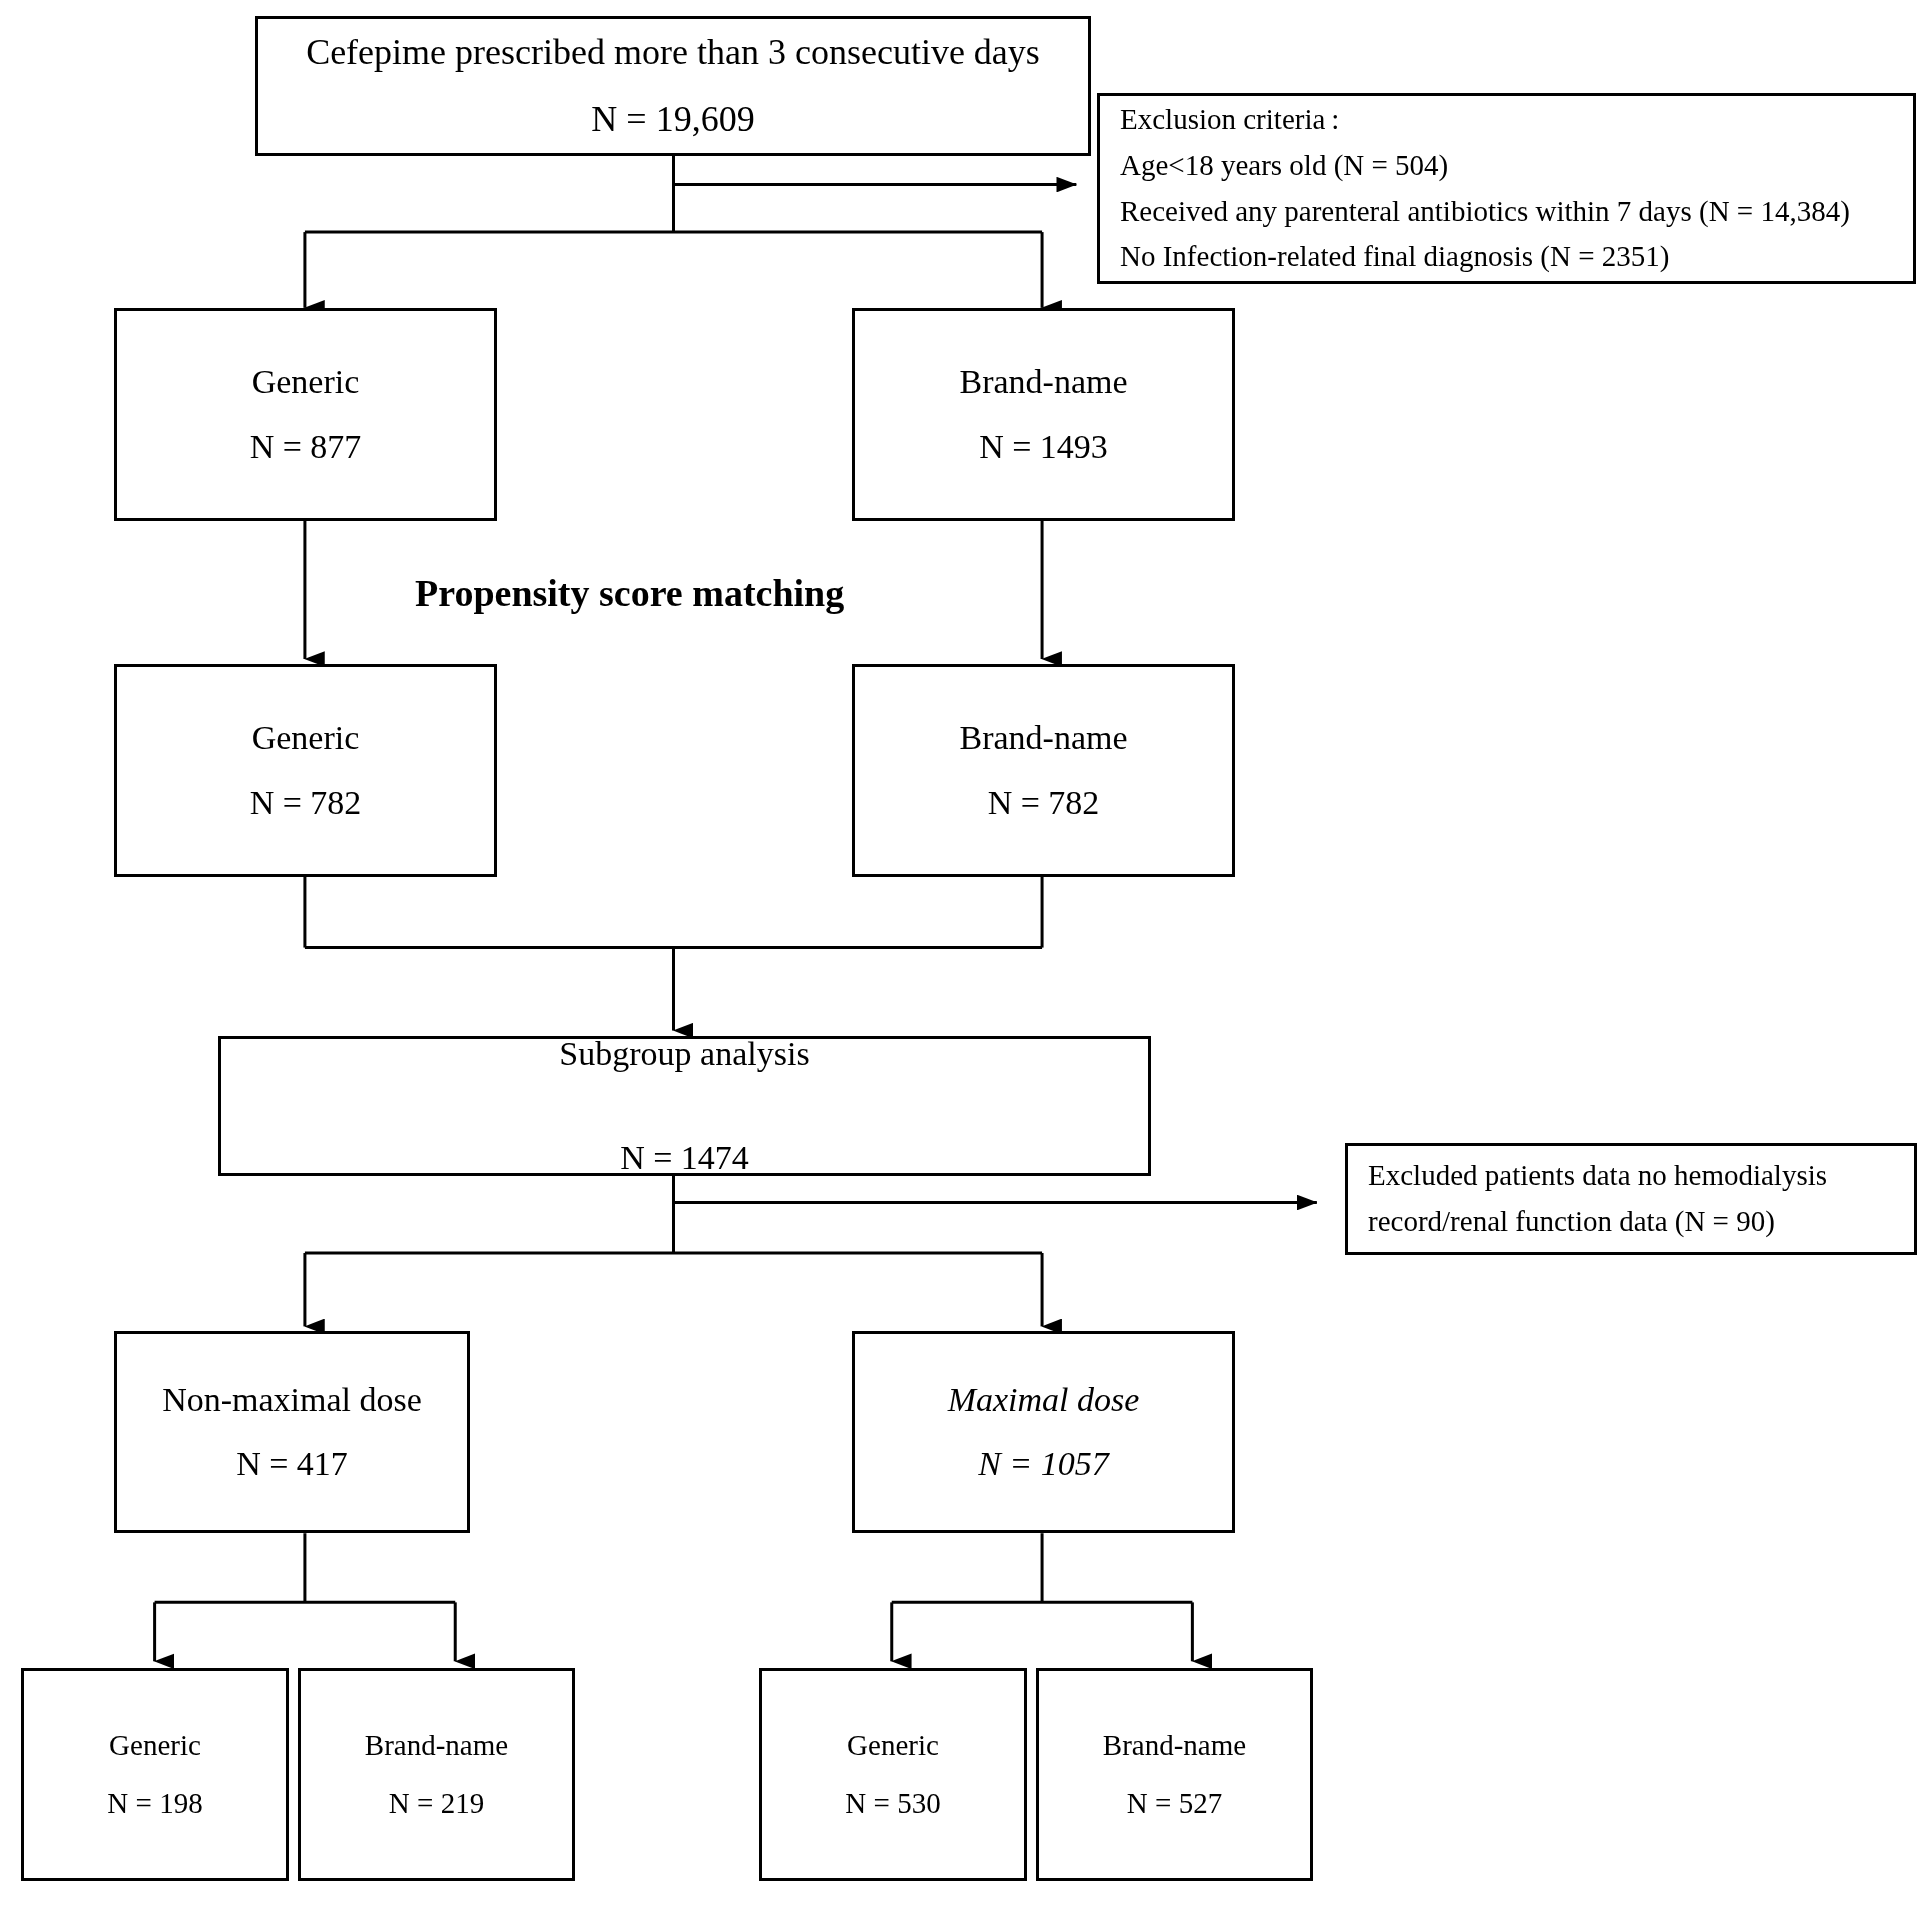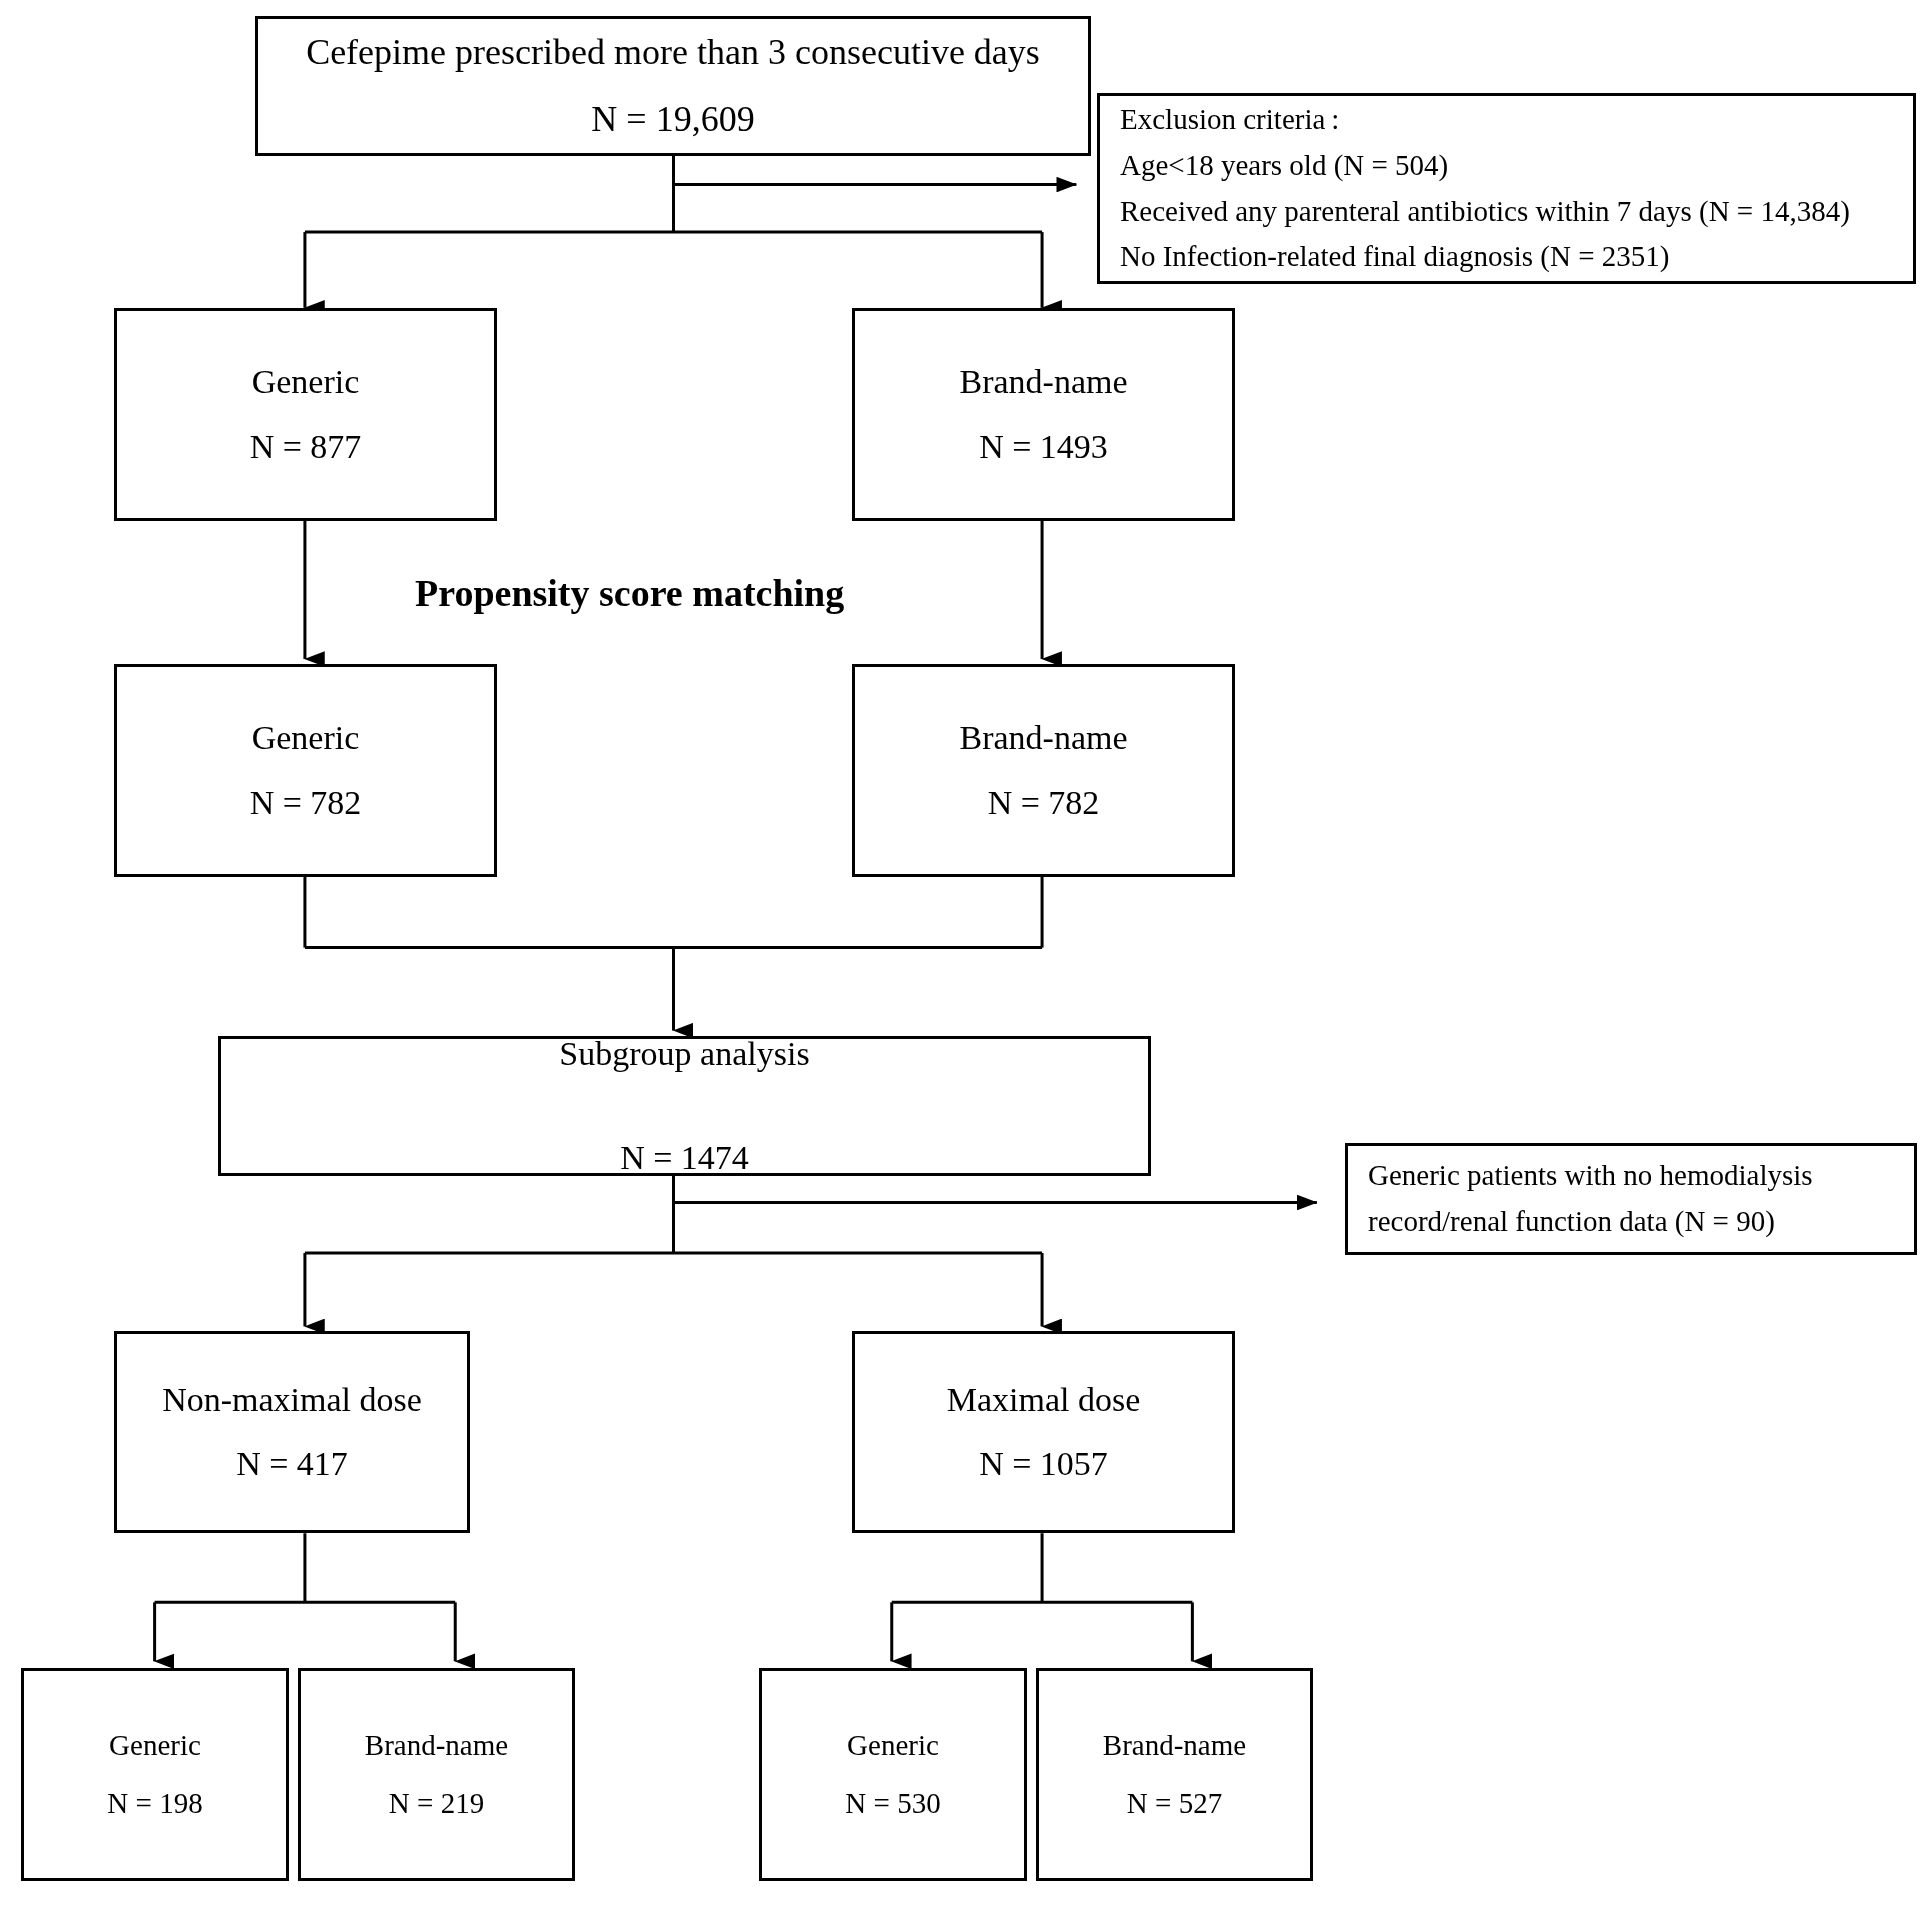--- a/index.html
+++ b/index.html
@@ -160,30 +160,30 @@
     <span class="line">Brand-name</span>
     <span class="line">N = 782</span>
   </div>
 
   <div class="node centered fs-mid" style="left:218px; top:1036px; width:933px; height:140px;gap:39px;">
     <span class="line">Subgroup analysis</span>
     <span class="line">N = 1474</span>
   </div>
 
   <div class="node note fs-small" style="left:1345px; top:1143px; width:572px; height:112px;">
-    <span class="line">Generic patients with no hemodialysis</span>
+    <span class="line">Excluded patients data no hemodialysis</span>
     <span class="line">record/renal function data (N = 90)</span>
   </div>
 
   <div class="node centered fs-mid" style="left:114px; top:1331px; width:356px; height:202px;">
     <span class="line">Non-maximal dose</span>
     <span class="line">N = 417</span>
   </div>
 
-  <div class="node centered fs-mid" style="left:852px; top:1331px; width:383px; height:202px;">
+  <div class="node centered fs-mid" style="left:852px; top:1331px; width:383px; height:202px;font-style:italic;">
     <span class="line">Maximal dose</span>
     <span class="line">N = 1057</span>
   </div>
 
   <div class="node centered fs-small" style="left:21px; top:1668px; width:268px; height:213px;">
     <span class="line">Generic</span>
     <span class="line">N = 198</span>
   </div>
 
   <div class="node centered fs-small" style="left:298px; top:1668px; width:277px; height:213px;">

